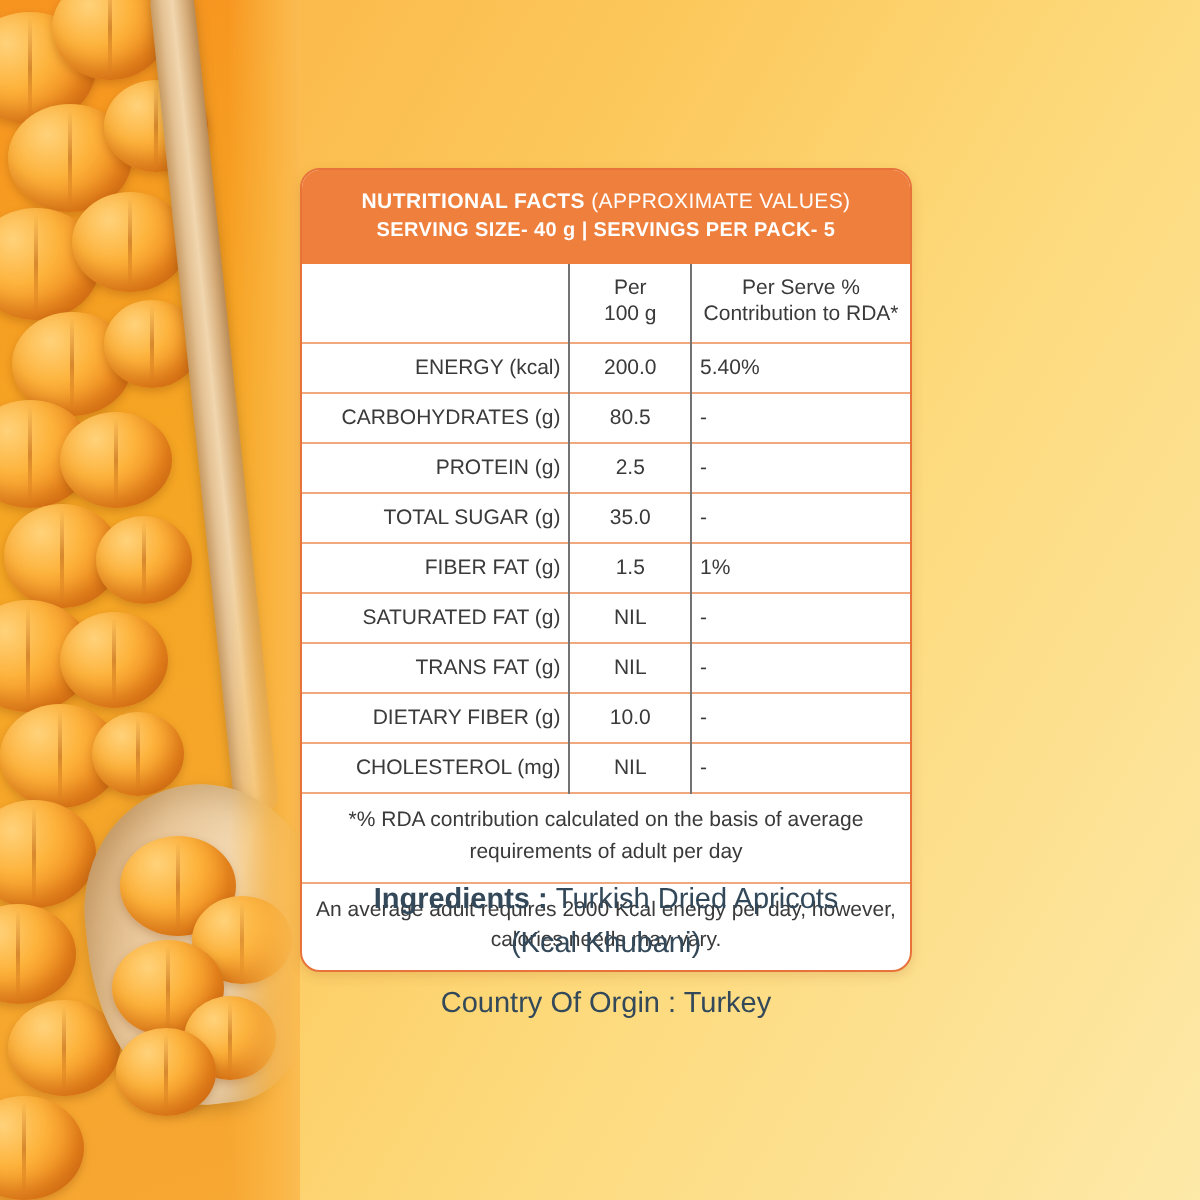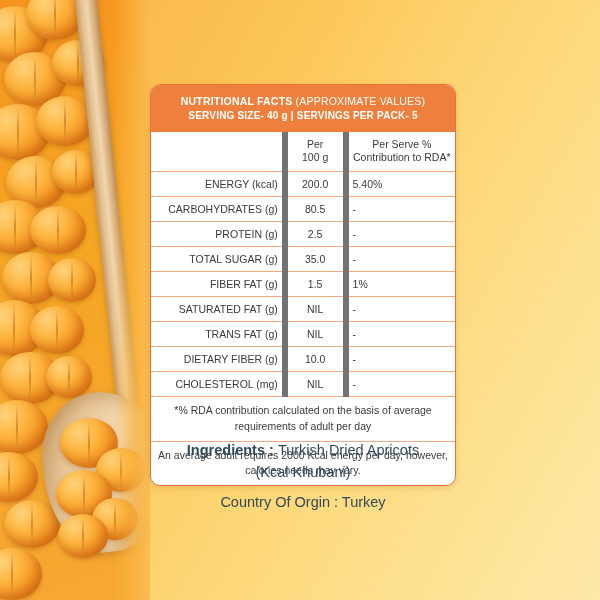--- a/index.html
+++ b/index.html
@@ -63,21 +63,21 @@
     padding: 9px 6px 8px 6px;
     line-height: 1.45;
   }
   .hdr-line1 { font-size: 10.5px; letter-spacing: .2px; }
   .hdr-line1 b { font-weight: bold; }
   .hdr-line2 { font-size: 10px; font-weight: bold; letter-spacing: .2px; }
 
   table.nf { width: 100%; border-collapse: collapse; }
   table.nf th, table.nf td {
     border-top: 1px solid #f0a97e;
-    border-right: 6px solid #737373;
+    border-right: 1px solid #737373;
     font-size: 10.5px;
     color: #3a3a3a;
     padding: 6px 4px;
     vertical-align: middle;
   }
   table.nf th:last-child, table.nf td:last-child { border-right: none; }
   table.nf thead th { border-top: none; font-weight: normal; text-align: center; line-height: 1.3; }
   .col-name { width: 44%; text-align: right; padding-left: 10px; }
   .col-per100 { width: 20%; text-align: center; }
   .col-rda { width: 36%; text-align: center; }

